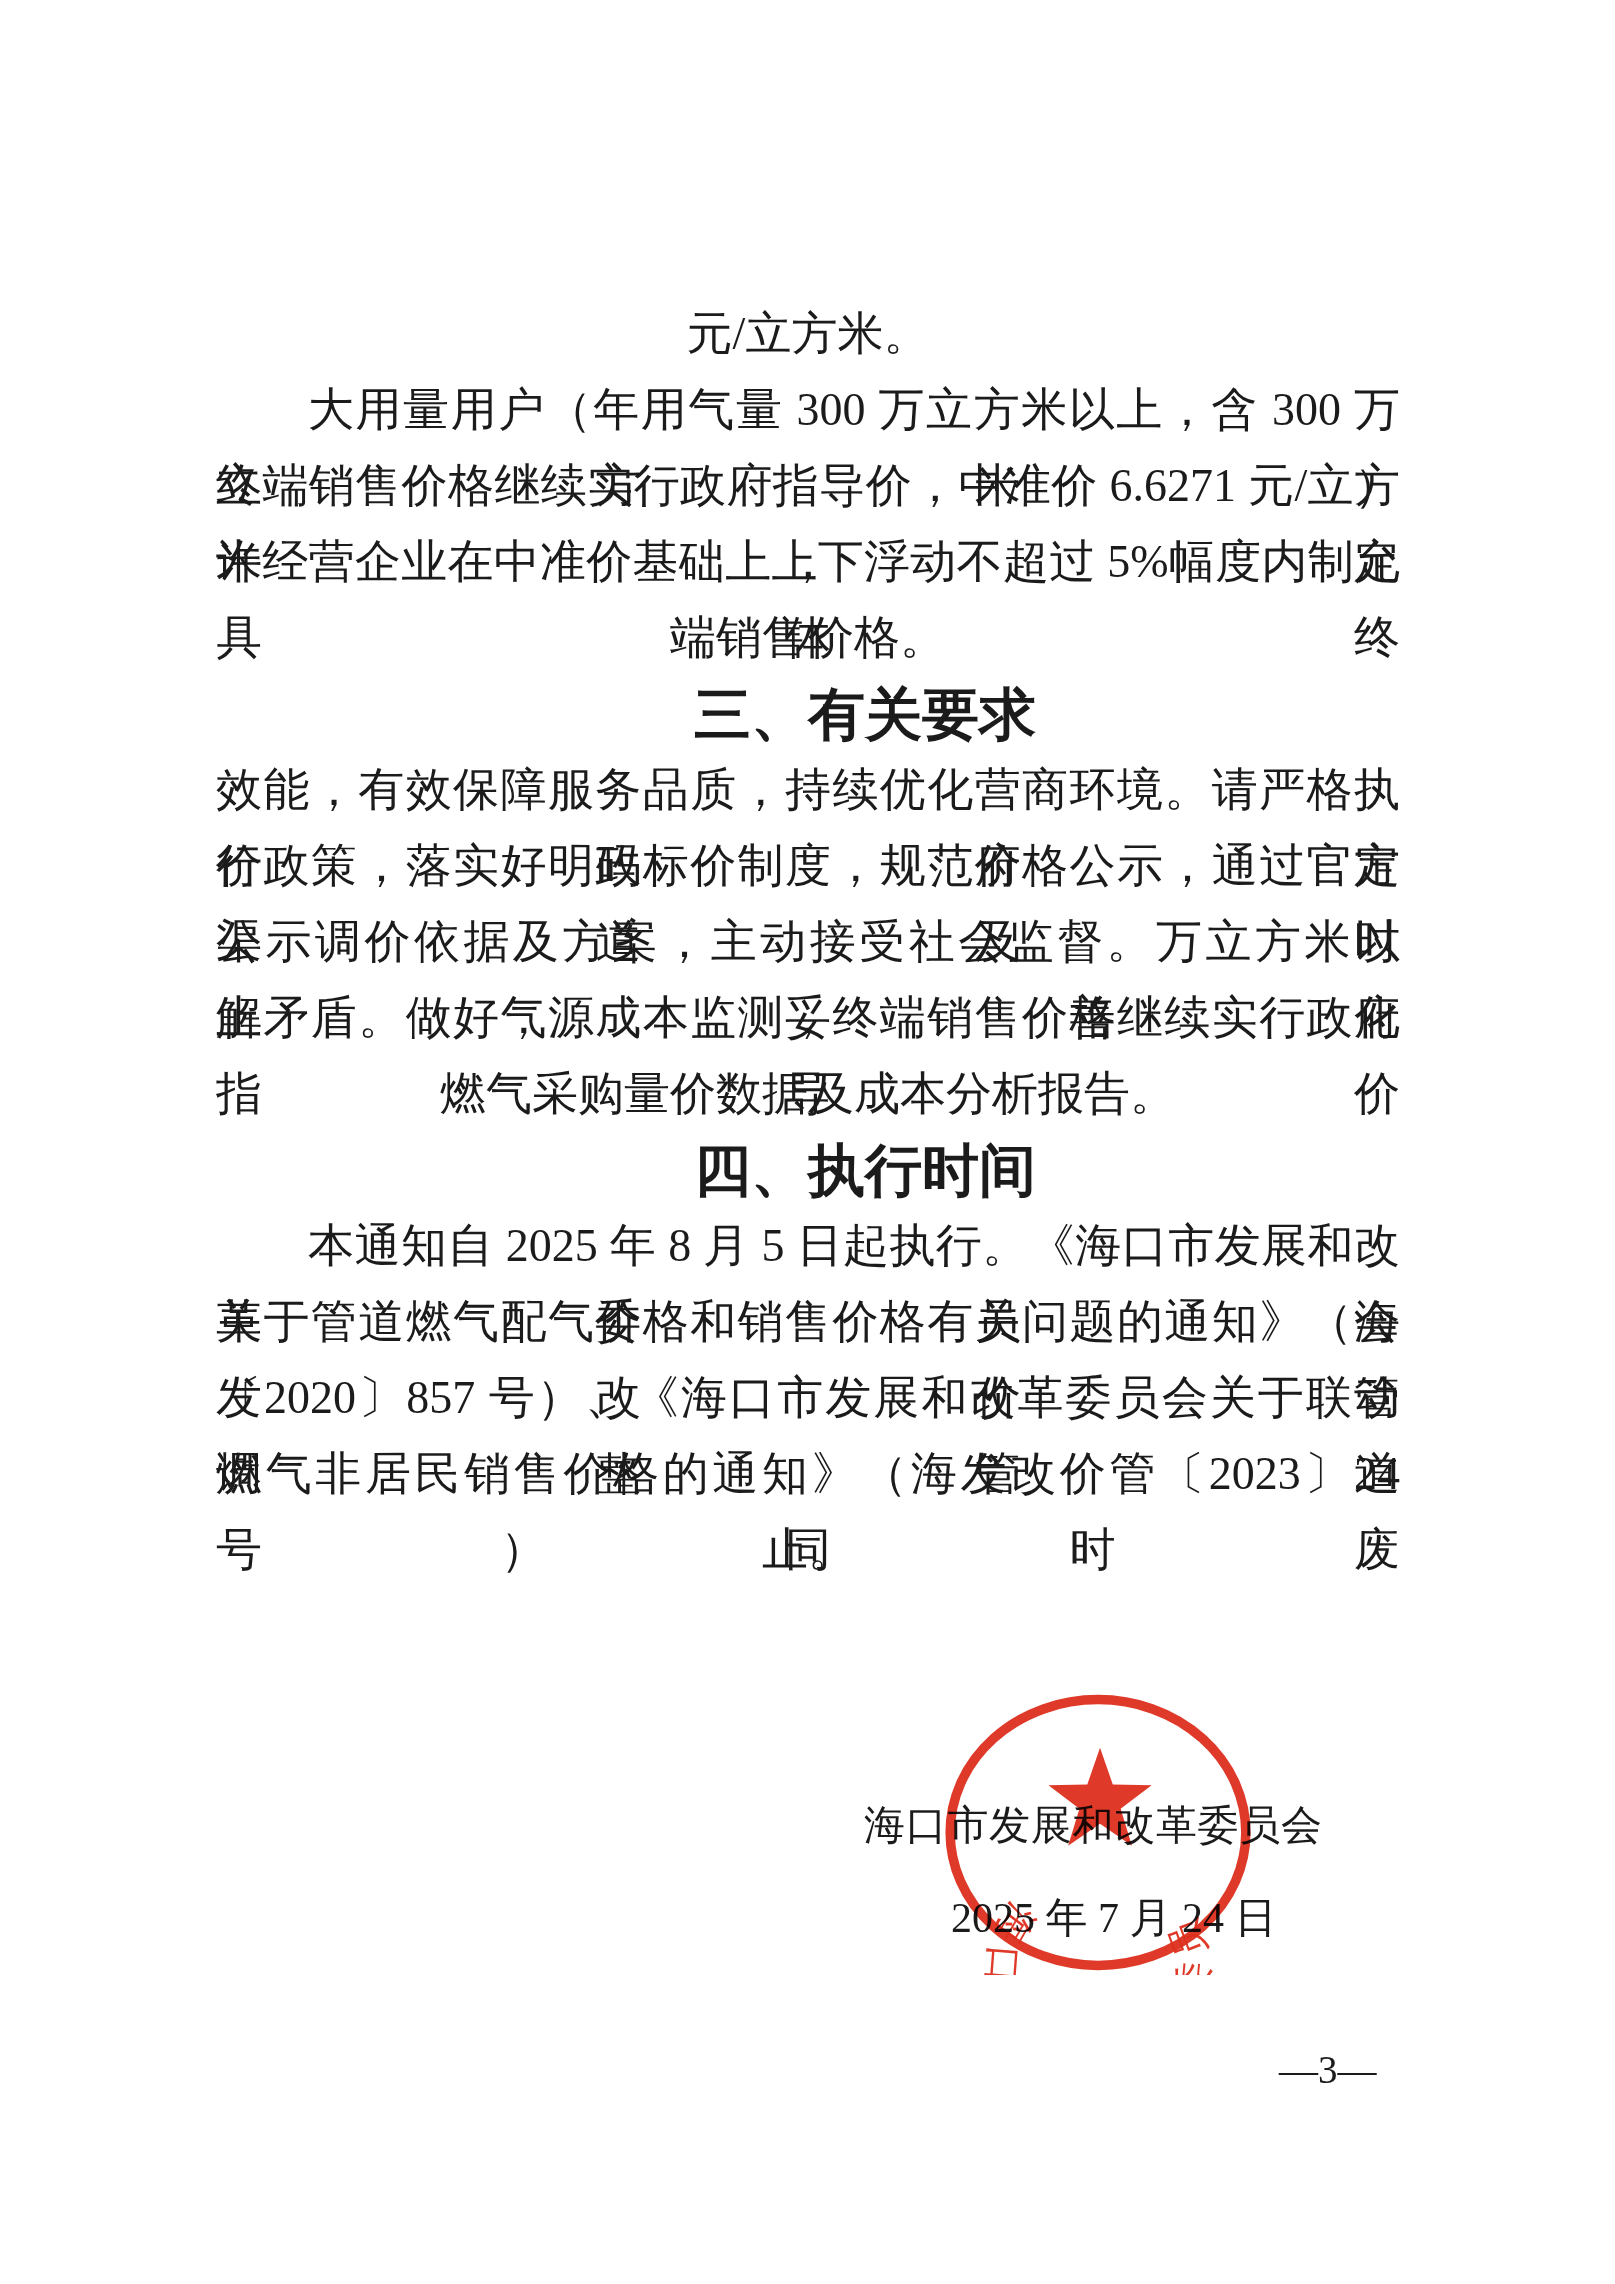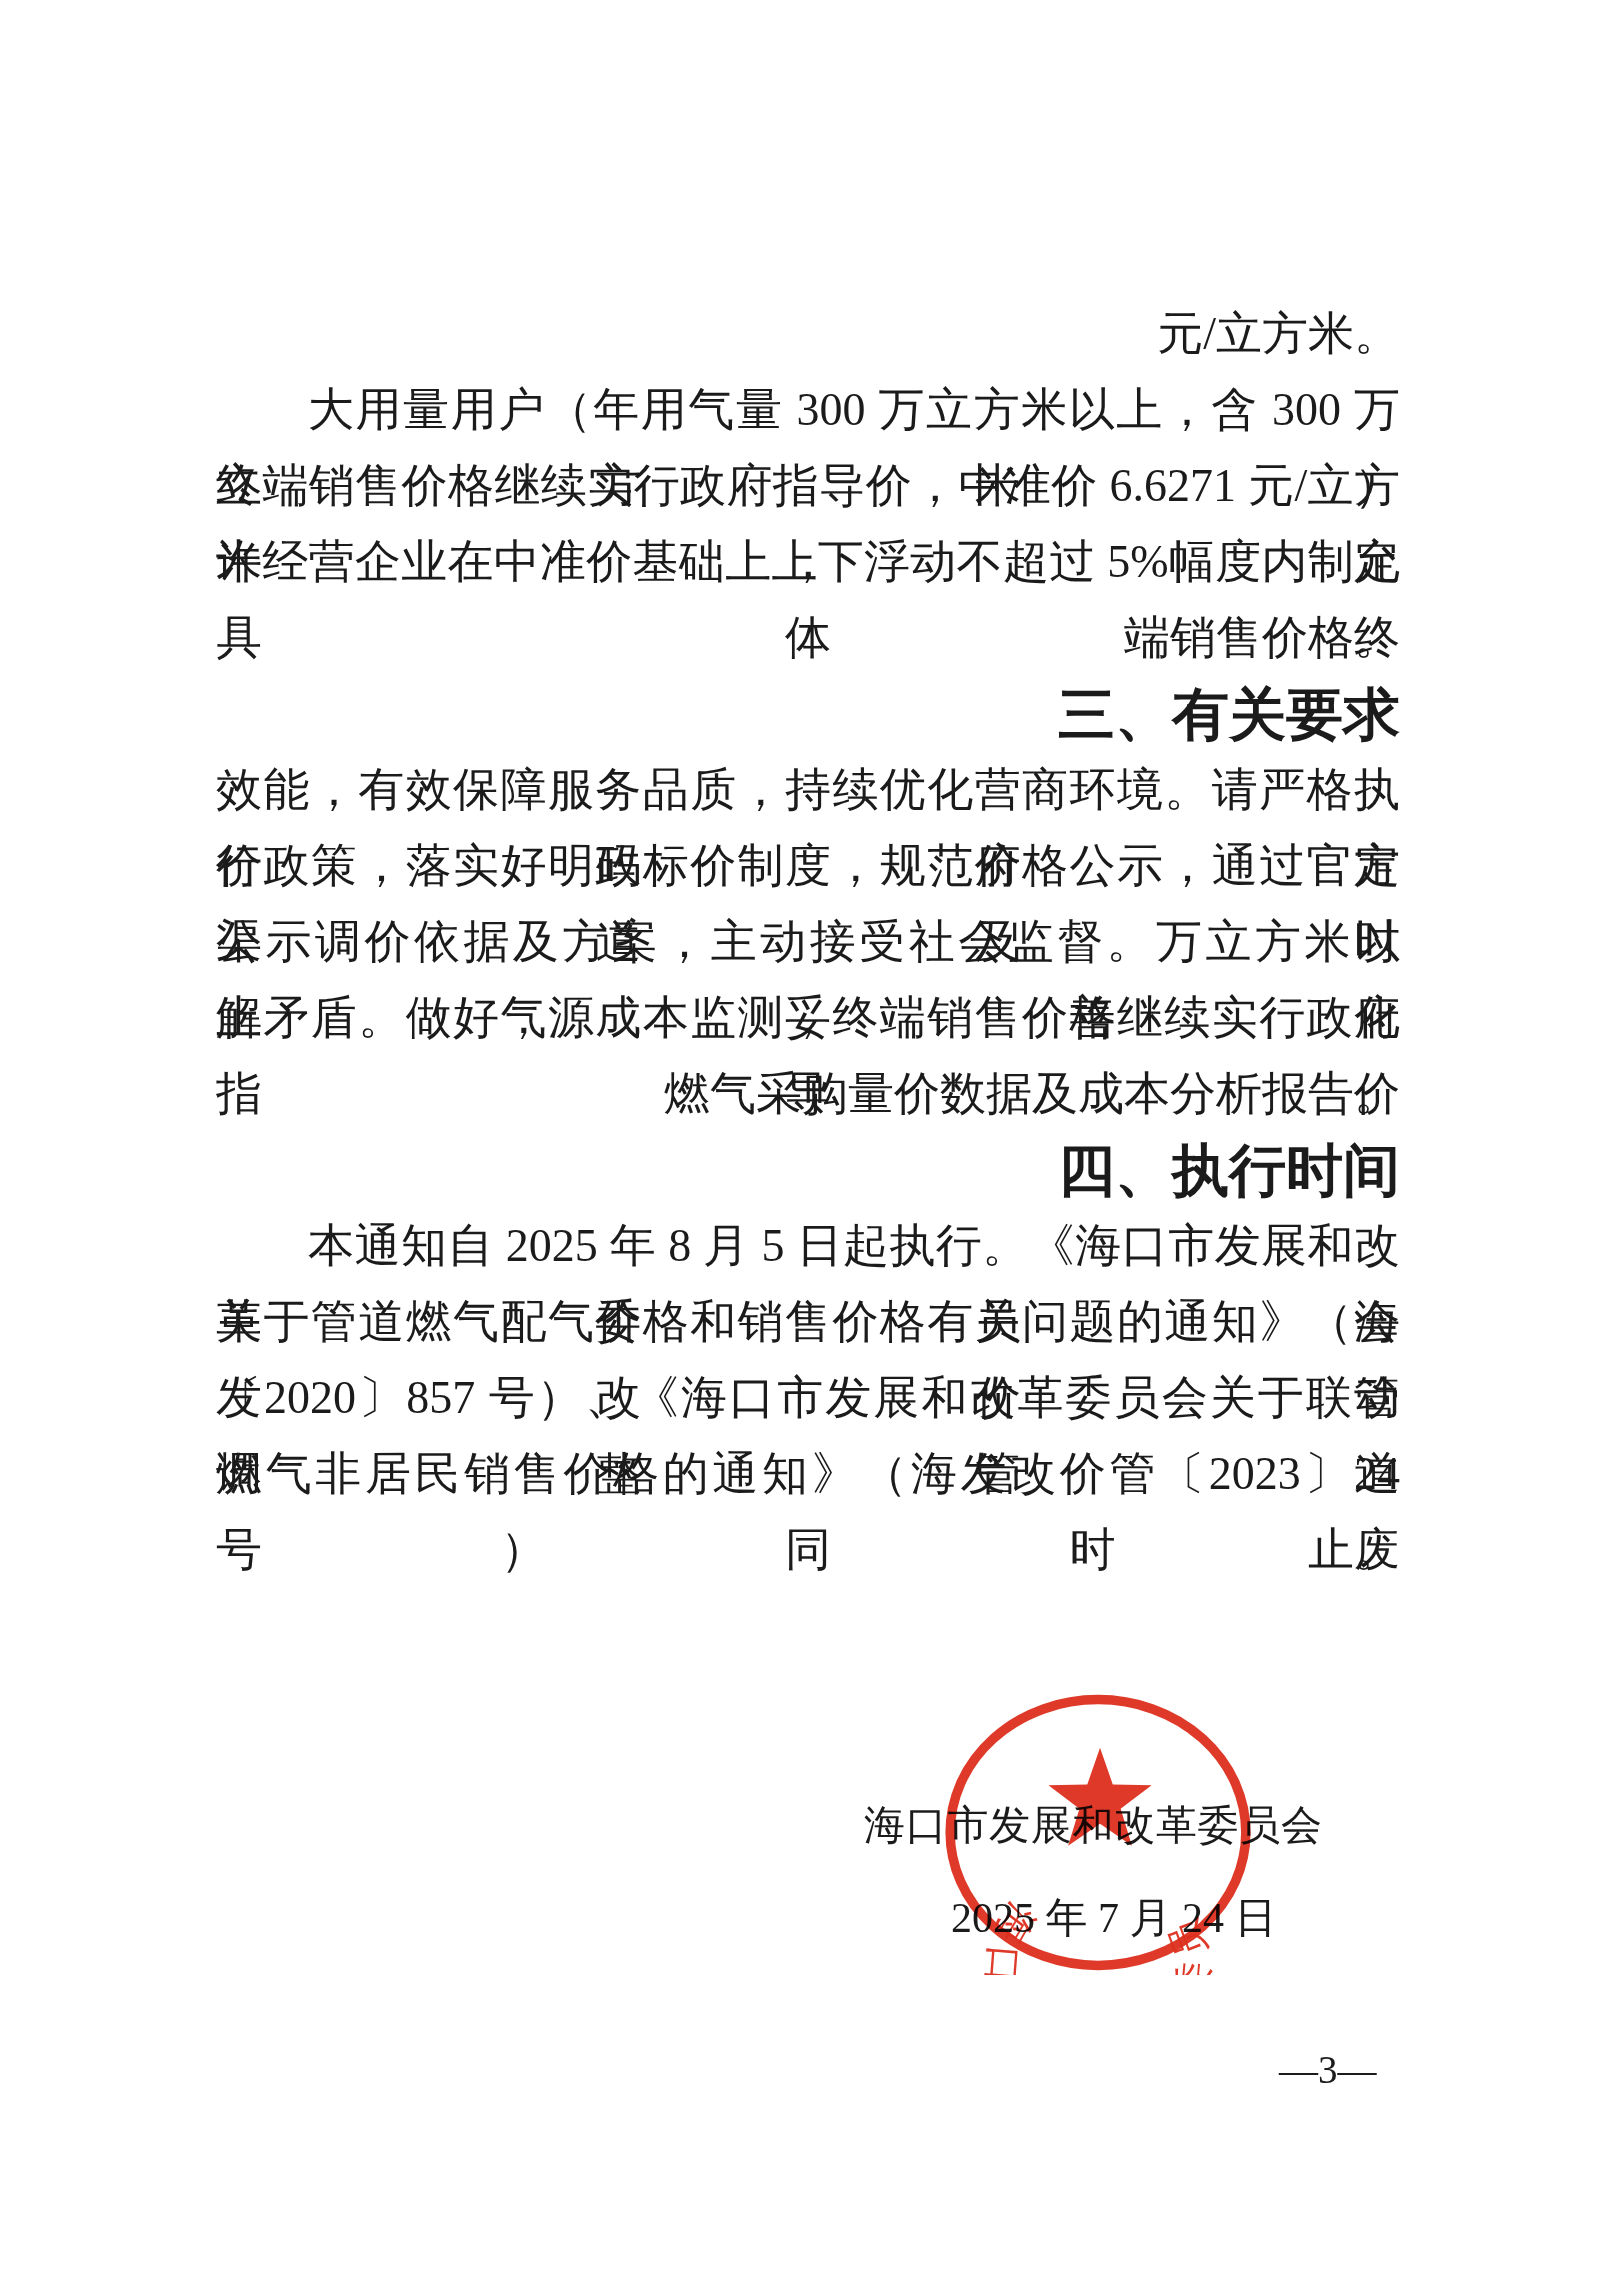--- a/index.html
+++ b/index.html
@@ -13,21 +13,21 @@
   }
   .content{
     position:absolute;
     left:216px;top:296px;width:1184px;
     font-size:46px;
     line-height:76px;
   }
   .line{
     height:76px;
     white-space:nowrap;
-    text-align:right;
+    text-align:center;
   }
   .line.j{
     white-space:normal;
     text-align:justify;
     text-align-last:justify;
   }
   .line.i{ text-indent:2em; }
   .line.h{
     font-weight:700;
     font-family:"Liberation Sans","DejaVu Sans",sans-serif;

